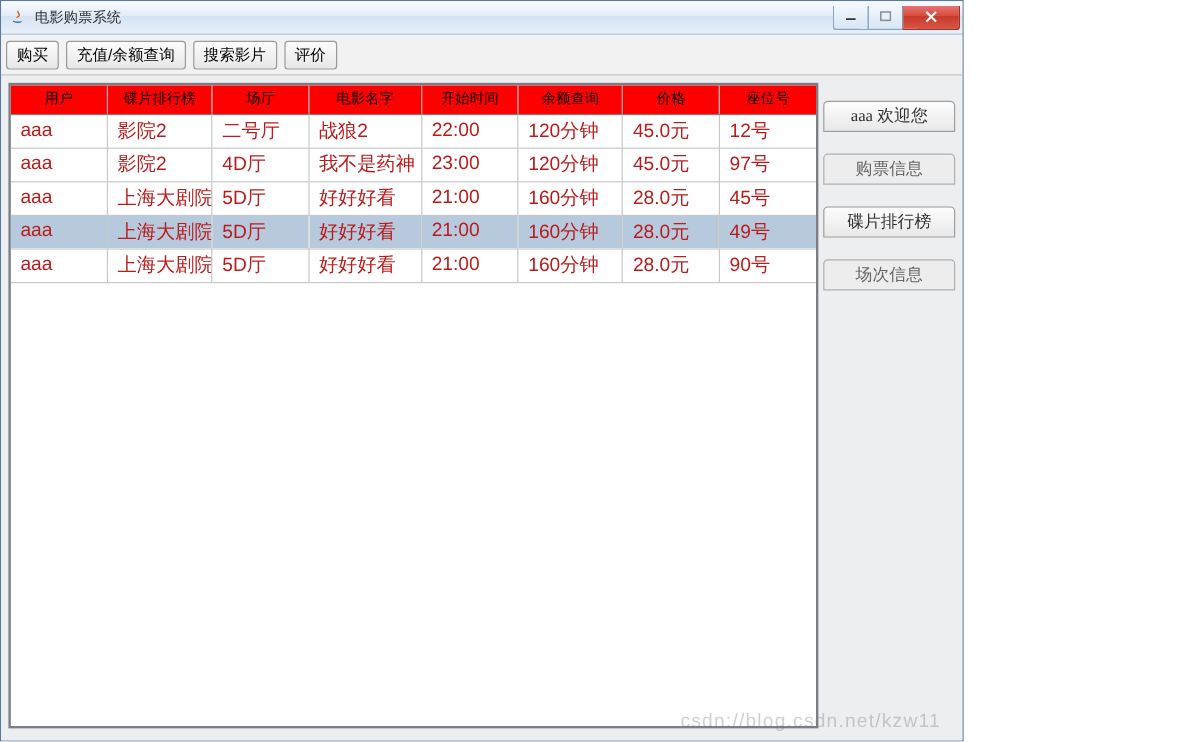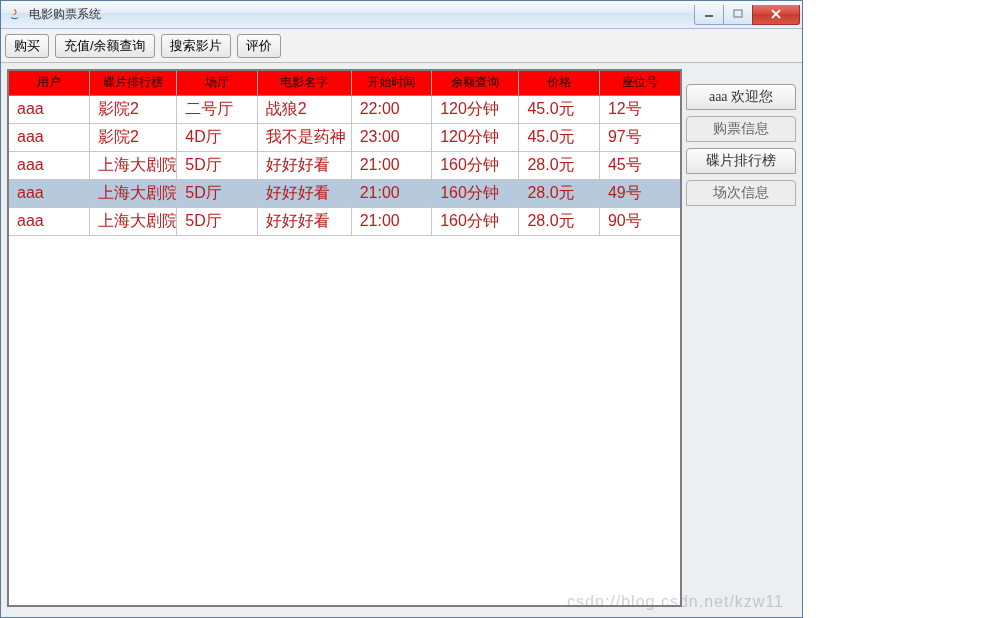--- a/index.html
+++ b/index.html
@@ -133,21 +133,21 @@
   tbody td:last-child { border-right: none; }
   tbody tr.selected td {
     background: #b7c9dd;
   }
 
   
   .side-tabs {
     width: 110px;
     display: flex;
     flex-direction: column;
-    gap: 4px;
+    gap: 16px;
     padding-top: 15px;
   }
   .side-tab {
     height: 26px;
     background: linear-gradient(to bottom, #fdfdfd, #e8e8e8);
     border: 1px solid #9e9e9e;
     border-radius: 4px 4px 0 0;
     display: flex; align-items: center; justify-content: center;
     font-size: 14px;
     margin-bottom: 2px;

